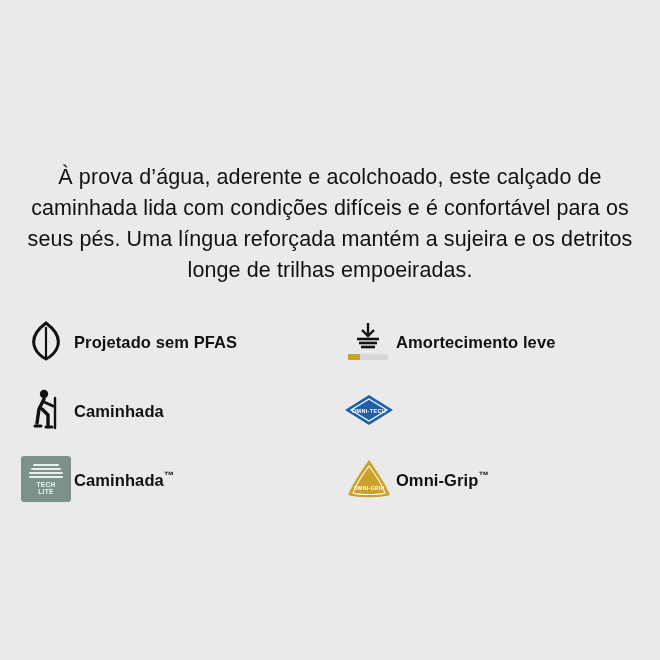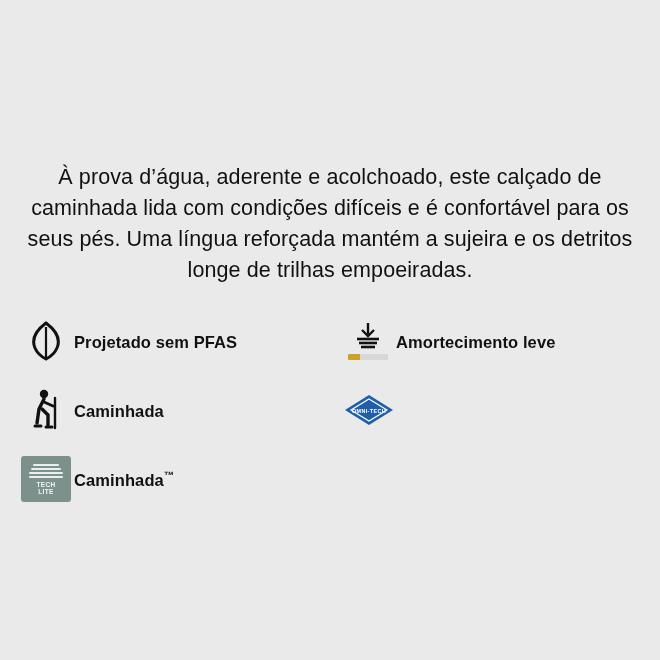--- a/index.html
+++ b/index.html
@@ -258,17 +258,29 @@
             </span>
             <span class="tl-text">
               <span>TECH</span><br>
               <span>LITE</span>
             </span>
           </span>
         </span>
         <span class="feature-label"><span>Caminhada</span><span class="tm">™</span></span>
       </div>
 
+      <div class="feature col-right">
+        <span class="icon-box">
+          <span class="omnigrip-icon">
+            <svg width="52" height="44" viewBox="0 0 52 44">
+              <path d="M26 3 C34 14 44 30 47 38 C38 41 14 41 5 38 C8 30 18 14 26 3 Z" fill="#c9a227"></path>
+              <path d="M26 9 C32 17 40 30 42 36 C35 38 17 38 10 36 C12 30 20 17 26 9 Z" fill="none" stroke="#ffffff" stroke-width="1.1"></path>
+              <text x="26" y="33" font-size="5.2" fill="#ffffff" text-anchor="middle" font-family="Liberation Sans, sans-serif" font-weight="bold" letter-spacing="0.3">OMNI-GRIP</text>
+            </svg>
+          </span>
+        </span>
+        <span class="feature-label"><span>Omni-Grip</span><span class="tm">™</span></span>
+      </div>
 
     </div>
 
   </div>
 </div>
 
 </body></html>

